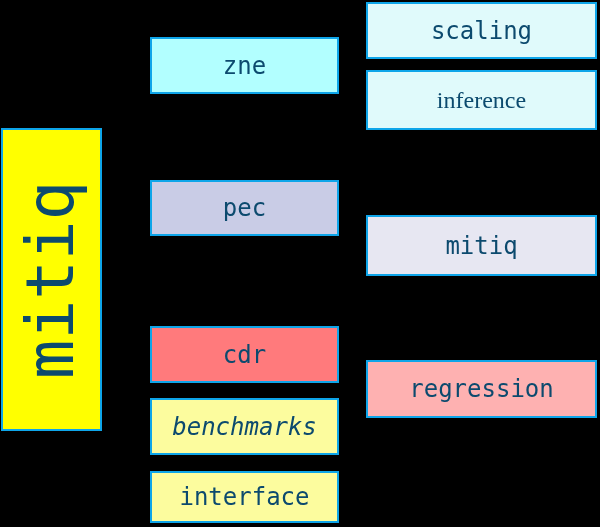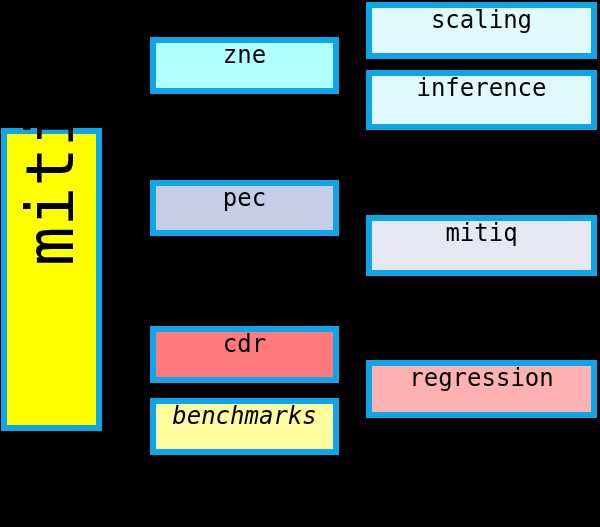--- a/index.html
+++ b/index.html
@@ -11,25 +11,25 @@
     position: relative;
     width: 600px;
     height: 527px;
     background: #000000;
     overflow: hidden;
     font-family: "DejaVu Sans Mono", "Liberation Mono", monospace;
   }
   .box {
     position: absolute;
     box-sizing: border-box;
-    border: 6px solid #0ea5e9;
+    border: 2px solid #0ea5e9;
     display: flex;
-    align-items: flex-start;
+    align-items: center;
     justify-content: center;
-    color: #000000;
+    color: #0c4a6e;
   }
   .label {
     font-size: 24px;
     line-height: 1;
     white-space: nowrap;
   }
   .root {
     left: 1px;
     top: 128px;
     width: 101px;
@@ -76,26 +76,29 @@
   </div>
 
   <div class="box mid" id="b-pec" style="background-color: rgb(201, 204, 230);">
     <span class="label">pec</span>
   </div>
 
   <div class="box mid" id="b-benchmarks" style="background-color: rgb(252, 252, 158);">
     <span class="label">benchmarks</span>
   </div>
 
+  <div class="box mid" id="b-interface" style="background-color: rgb(252, 252, 158);">
+    <span class="label">interface</span>
+  </div>
 
   <div class="box sub" id="b-scaling" style="background-color: rgb(224, 250, 251);">
     <span class="label">scaling</span>
   </div>
 
-  <div class="box sub" id="b-inference" style="background-color: rgb(224, 250, 251);">
+  <div class="box sub" id="b-inference" style="background-color: rgb(224, 250, 251); font-family: Liberation Serif, serif;">
     <span class="label">inference</span>
   </div>
 
 
   <div class="box sub" id="b-types" style="background-color: rgb(231, 231, 242);">
     <span class="label">mitiq</span>
   </div>
 
 
   <div class="box sub" id="b-regression" style="background-color: rgb(254, 177, 177);">

